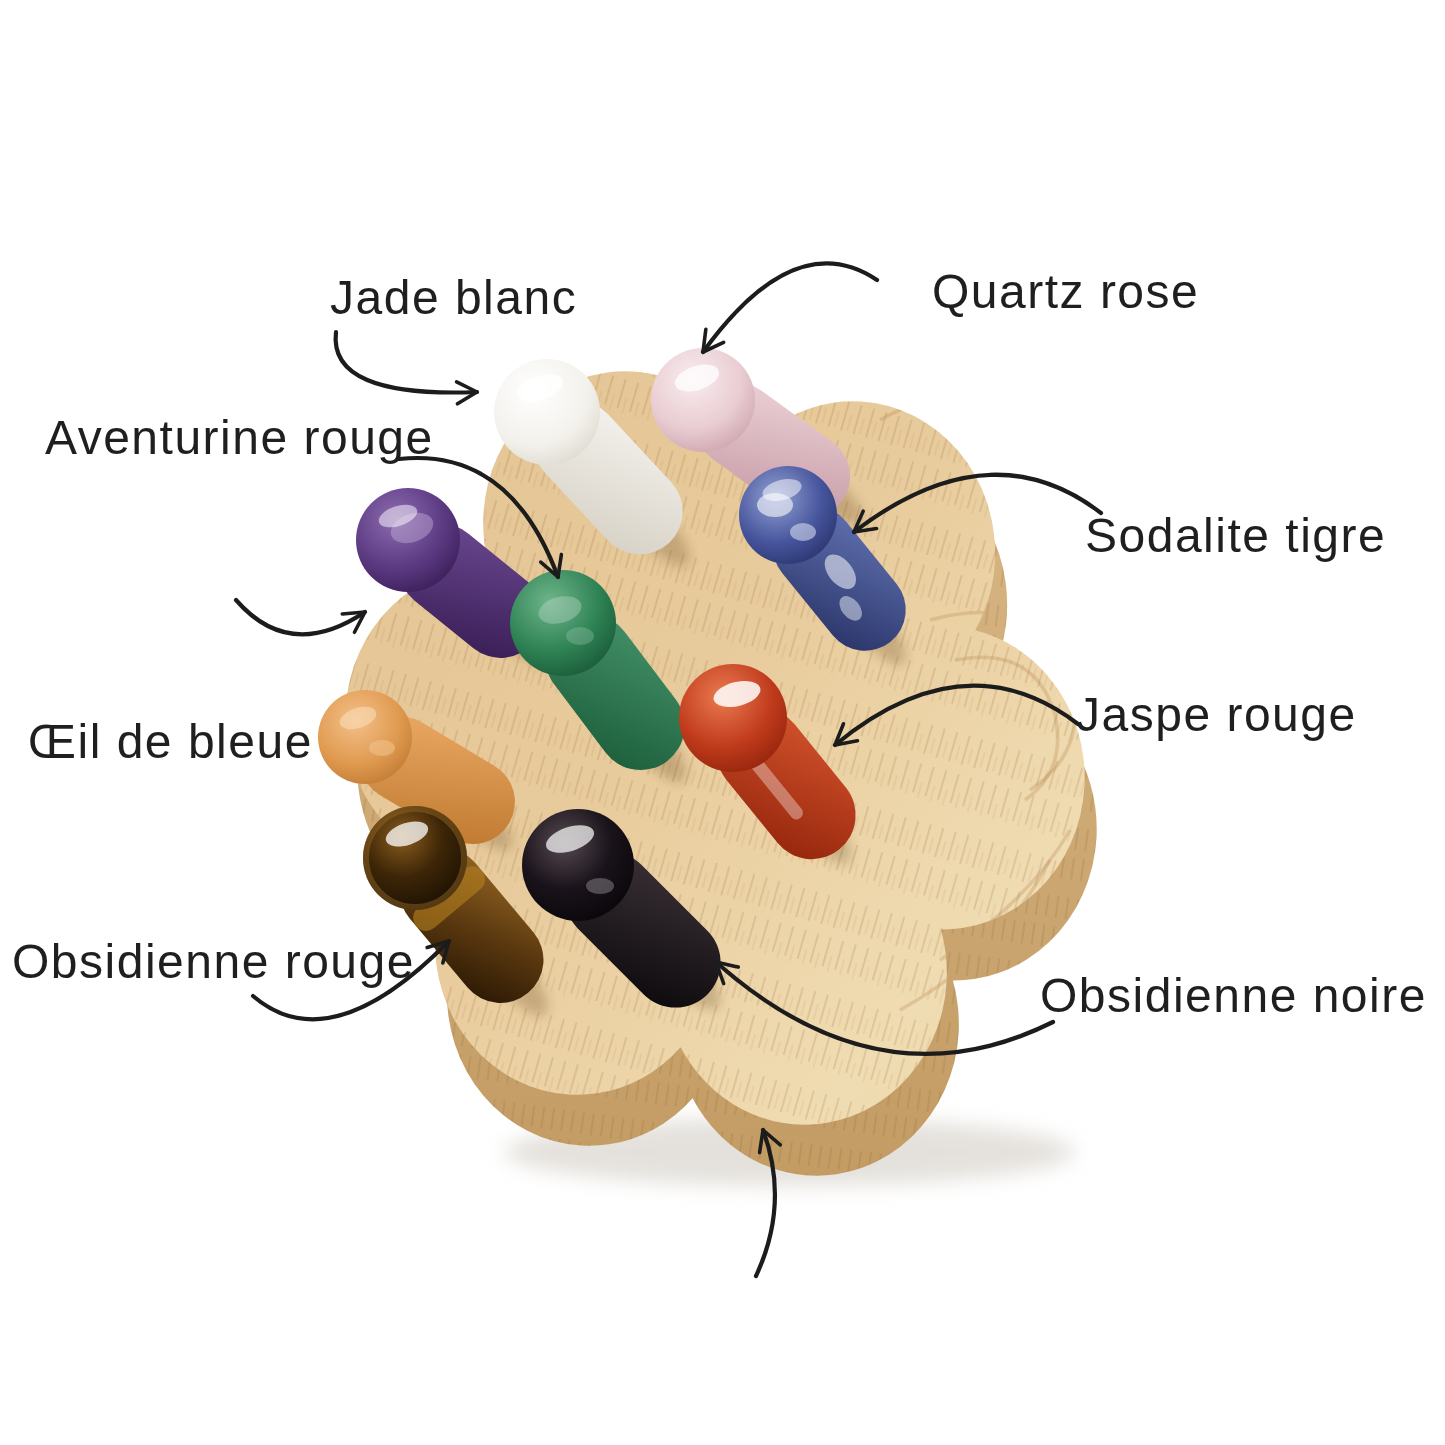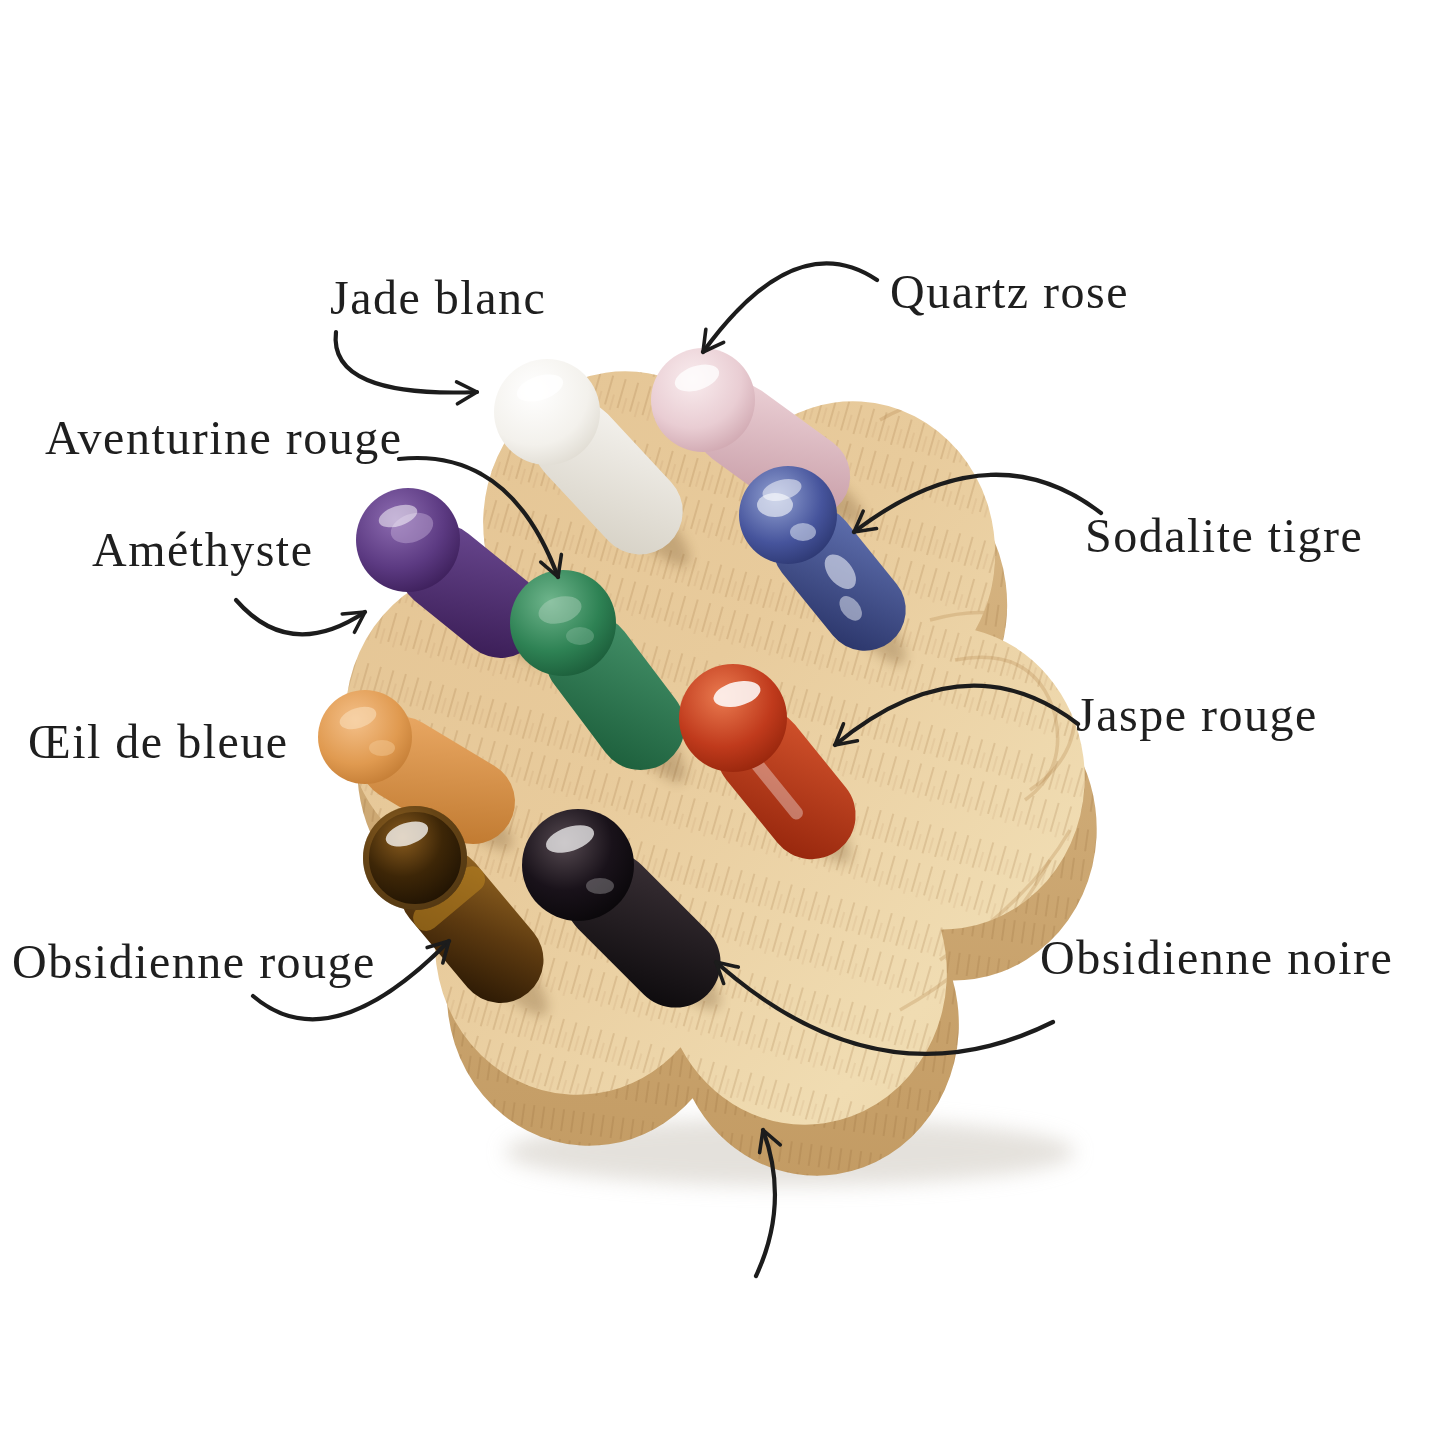--- a/index.html
+++ b/index.html
@@ -1,21 +1,21 @@
 <!DOCTYPE html>
 <html><head>
 <meta charset="utf-8">
 <style>
   html,body{margin:0;padding:0;background:#ffffff;}
   #stage{
     position:relative;
     width:1445px;height:1445px;
     background:#ffffff;
     overflow:hidden;
-    font-family:Liberation Serif, serif;
+    font-family:Liberation Sans, sans-serif;
   }
   #scene{position:absolute;left:0;top:0;}
   .lbl{
     position:absolute;
     font-size:48px;
     font-weight:300;
     letter-spacing:1.5px;
     color:#1f1f1f;
     white-space:nowrap;
     line-height:1;
@@ -282,22 +282,21 @@
     <path d="M236 600 Q290 662 365 612" marker-end="url(#ah)"></path>
     <path d="M1101 513 Q990 428 854 532" marker-end="url(#ah)"></path>
     <path d="M1078 724 Q965 638 835 745" marker-end="url(#ah)"></path>
     <path d="M253 996 Q330 1062 449 941" marker-end="url(#ah)"></path>
     <path d="M1053 1022 Q880 1108 716 962" marker-end="url(#ah)"></path>
     <path d="M756 1276 Q790 1203 763 1130" marker-end="url(#ah)"></path>
   </g>
 </svg>
 
   <div class="lbl" style="left:330px;top:274px">Jade blanc</div>
-  <div class="lbl" style="left:890px;top:268px">Quartz rose</div>
+  <div class="lbl" style="left:932px;top:268px">Quartz rose</div>
   <div class="lbl" style="left:45px;top:414px">Aventurine rouge</div>
-  <div class="lbl" style="left:92px;top:526px">Améthyste</div>
   <div class="lbl" style="left:1085px;top:512px">Sodalite tigre</div>
   <div class="lbl" style="left:28px;top:718px">Œil de bleue</div>
   <div class="lbl" style="left:1076px;top:691px">Jaspe rouge</div>
   <div class="lbl" style="left:12px;top:938px">Obsidienne rouge</div>
-  <div class="lbl" style="left:1040px;top:934px">Obsidienne noire</div>
+  <div class="lbl" style="left:1040px;top:972px">Obsidienne noire</div>
 
 </div>
 
 </body></html>

